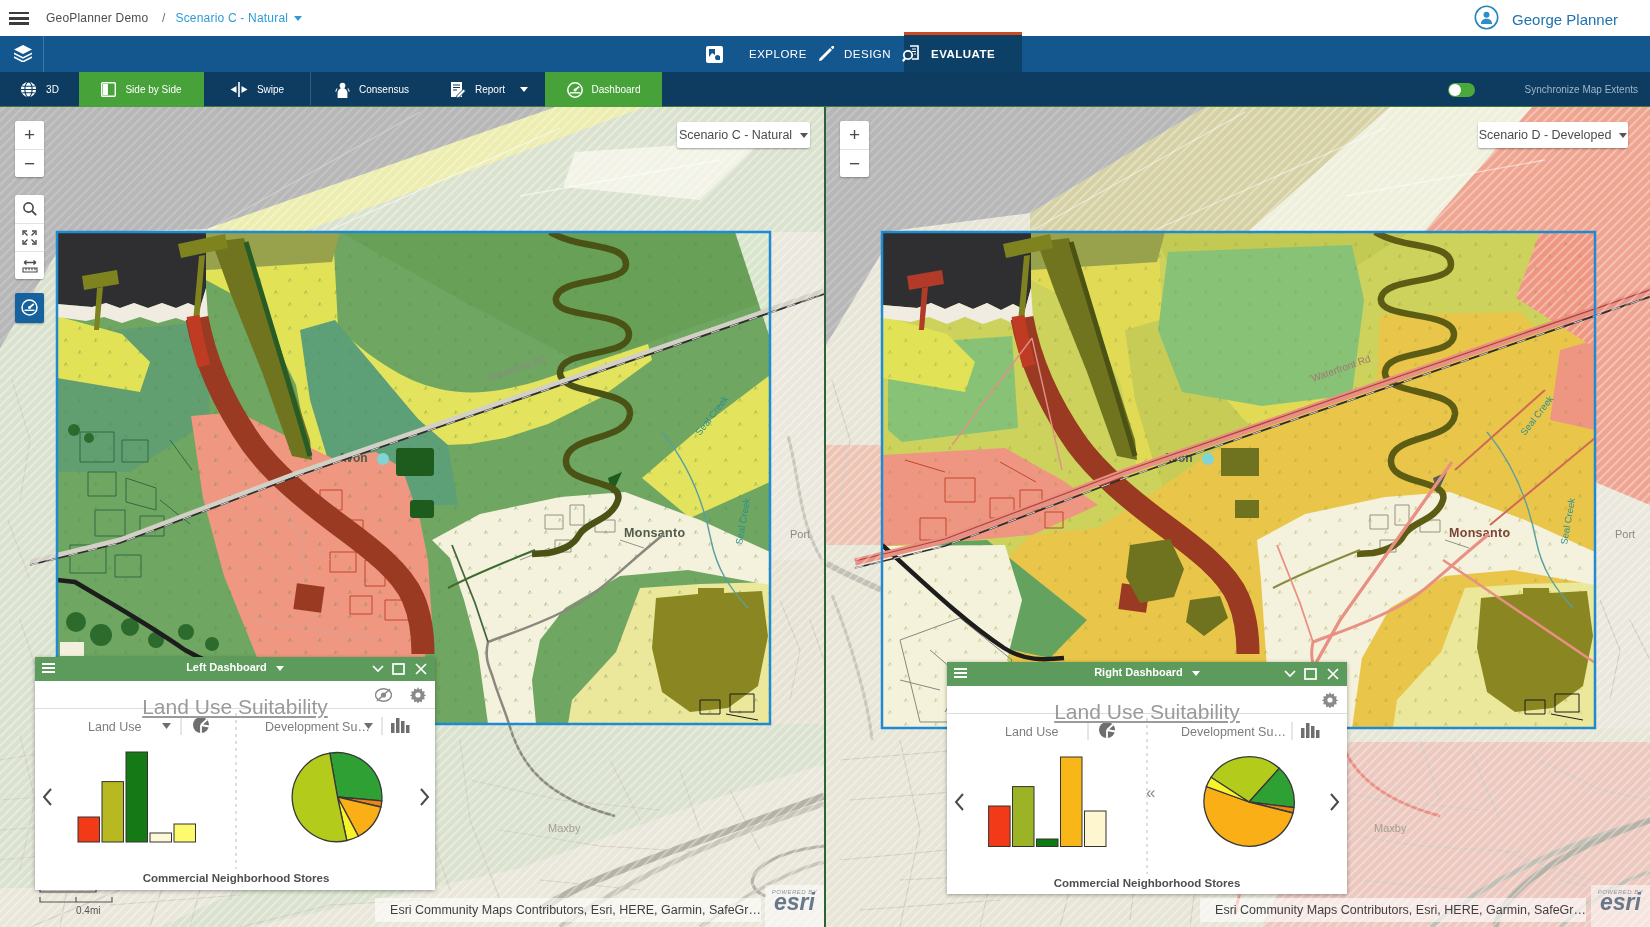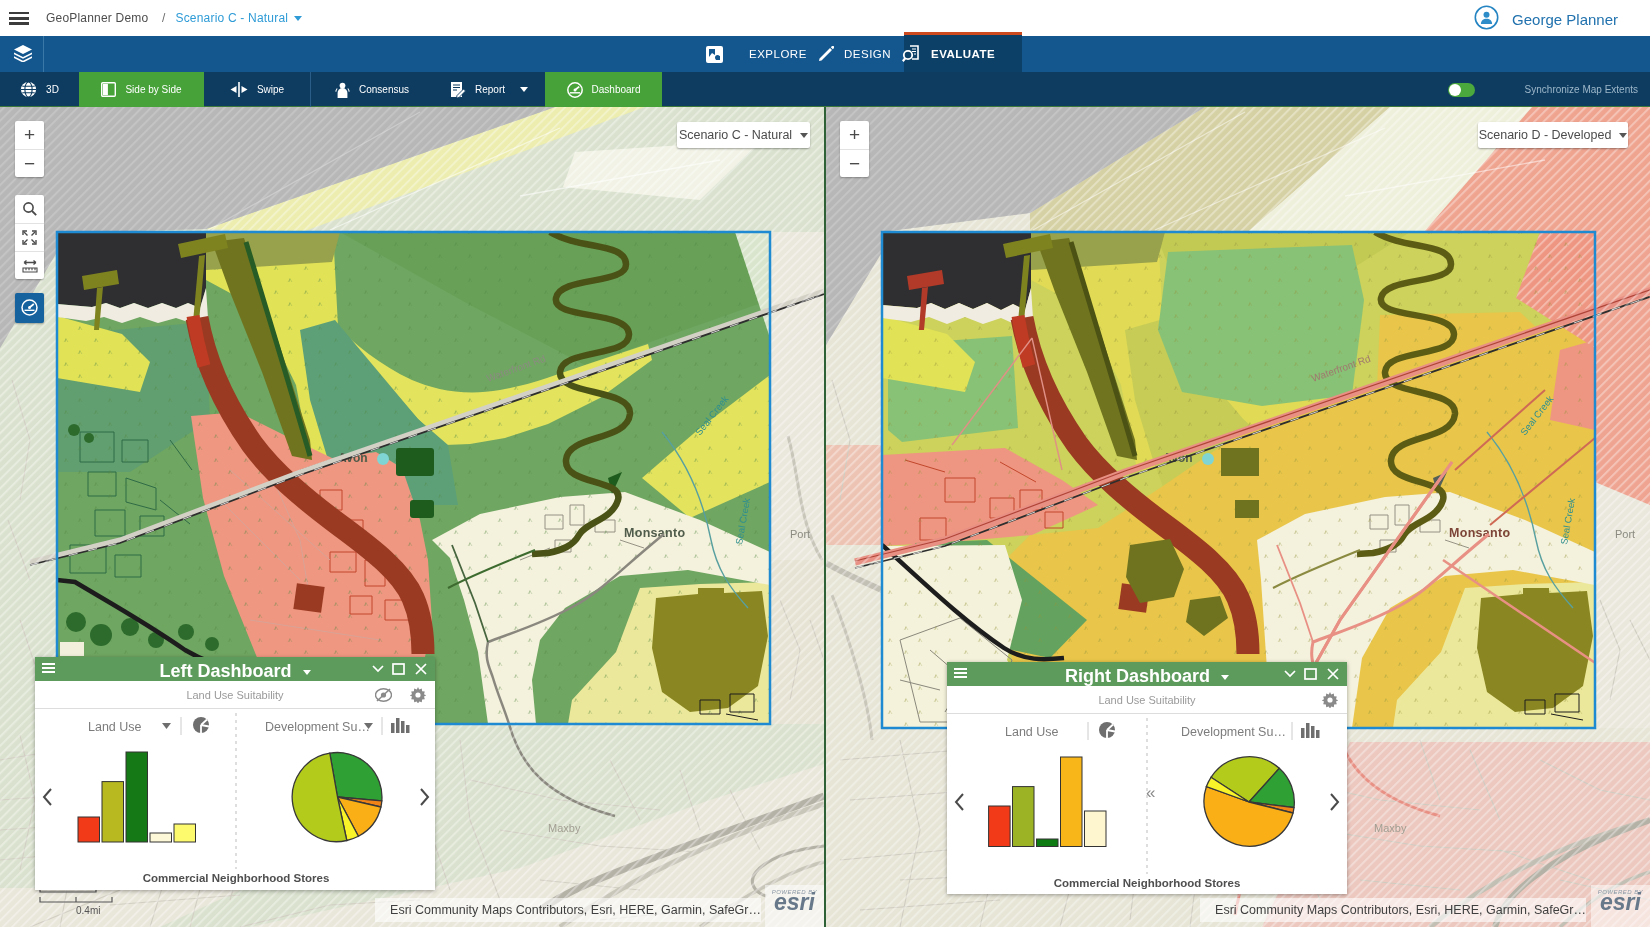--- a/index.html
+++ b/index.html
@@ -33,25 +33,25 @@
   .zoombox { position:absolute; width:29px; background:#fff; border-radius:2px; box-shadow:0 1px 2px rgba(0,0,0,.3); z-index:5; }
   .zb { height:28px; display:flex; align-items:center; justify-content:center; font-size:19px; color:#4a4a4a; }
   .zb + .zb { border-top:1px solid #e2e2e2; }
   .scensel { position:absolute; top:122px; height:26px; background:#fff; border-radius:2px; box-shadow:0 1px 2px rgba(0,0,0,.35); z-index:5; display:flex; align-items:center; justify-content:center; font-size:12.5px; color:#4c4c4c; }
   .attr { position:absolute; height:24px; background:rgba(255,255,255,.6); font-size:12.5px; color:#3f3f3f; display:flex; align-items:center; justify-content:flex-end; z-index:4; }
   .esrilogo { position:absolute; width:59px; height:42px; background:rgba(255,255,255,.5); z-index:4; text-align:center;font-style:italic; }
   .esrilogo .pb { font-size:6px; color:#8b98a5; margin-top:4px; letter-spacing:.5px; }
   .esrilogo .es { font-size:23px; color:#66788a; font-weight:bold; line-height:15px; }
   .dash { position:absolute; width:400px; background:#fff; z-index:10; box-shadow:0 1px 4px rgba(0,0,0,.35); }
   .dhead { height:24px; background:#5d9b5c; color:#fff; position:relative; }
-  .dhead .title { position:absolute; width:100%; text-align:center; top:4px; font-size:18px; font-weight:bold; }
+  .dhead .title { position:absolute; width:100%; text-align:center; top:4px; font-size:11px; font-weight:bold; }
   .dburger { position:absolute; left:7px; top:6px; width:13px; }
   .dburger div { height:2px; background:#fff; margin-bottom:2px; }
   .dsub { height:28px; border-bottom:1px solid #ddd; position:relative; }
-  .dsub .t { position:absolute; width:100%; text-align:center; top:8px; font-size:11px; color:#9a9a9a; }
+  .dsub .t { position:absolute; width:100%; text-align:center; top:14px; font-size:21px; color:#9a9a9a;text-decoration:underline; }
 </style>
 </head>
 <body>
 <div class="header">
   <div class="burger">
       <div></div>
       <div></div>
       <div></div>
     </div>
   <div class="crumb">GeoPlanner Demo <span class="sep">/</span><span class="scen">Scenario C - Natural<span class="caret"></span></span></div>

